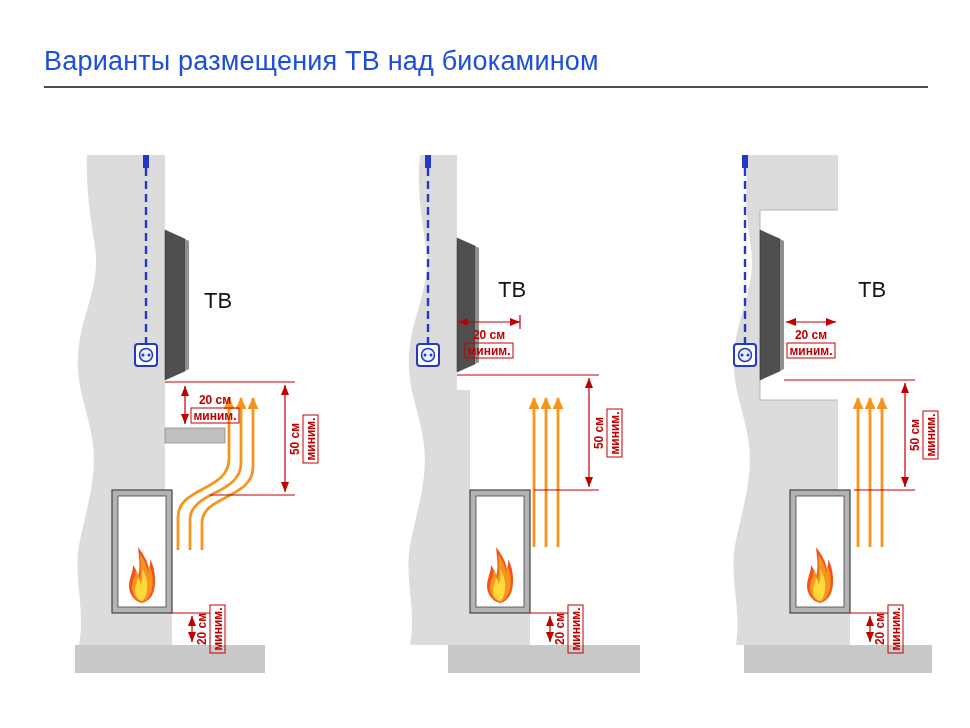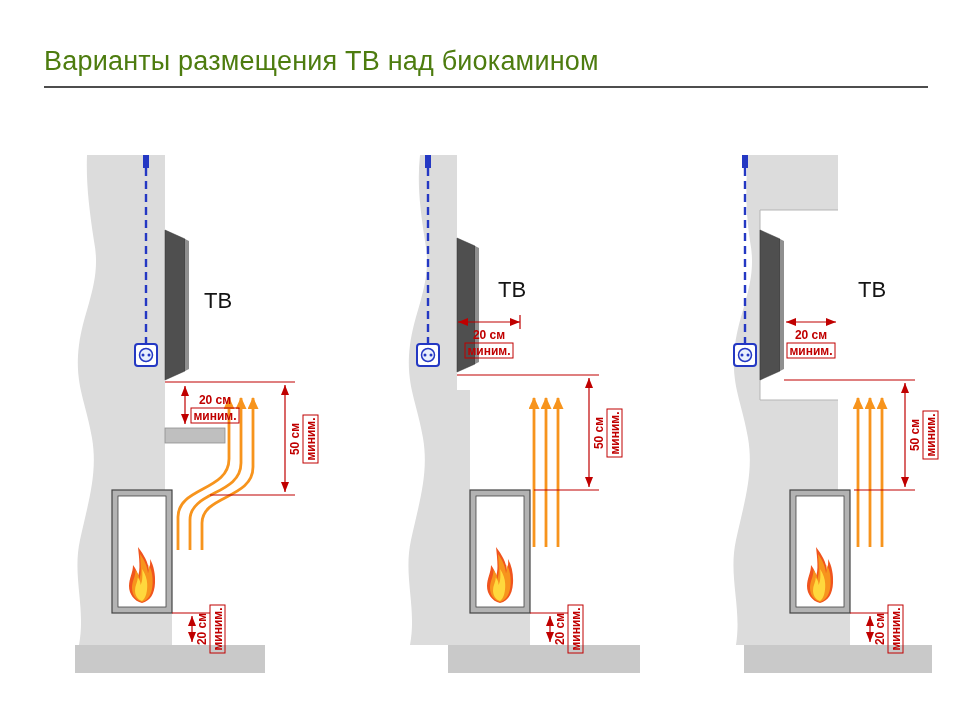--- a/index.html
+++ b/index.html
@@ -1,18 +1,18 @@
 <!DOCTYPE html>
 <html><head>
 <meta charset="utf-8">
 <style>
   html,body{margin:0;padding:0;background:#fff;}
   body{width:970px;height:728px;overflow:hidden;font-family:"Liberation Sans",sans-serif;}
   .page{position:relative;width:970px;height:728px;background:#fff;}
-  .title{position:absolute;left:44px;top:46px;font-size:27px;color:#4d7c0f;letter-spacing:.2px;margin:0;font-weight:400;}
+  .title{position:absolute;left:44px;top:46px;font-size:27px;color:#1d4ed8;letter-spacing:.2px;margin:0;font-weight:400;}
   .rule{position:absolute;left:44px;top:86px;width:884px;height:2px;background:#4d4d4d;}
   svg.panel{position:absolute;top:145px;width:300px;height:560px;}
   #panel1{left:45px;} #panel2{left:372px;} #panel3{left:688px;}
   .wall{fill:#dcdcdc;stroke:none;}
   .floor{fill:#c9c9c9;stroke:none;}
   .shelf{fill:#bfbfbf;stroke:#8f8f8f;stroke-width:.8;}
   .fp-frame{fill:#b3b3b3;stroke:#444;stroke-width:1.2;}
   .fp-inner{fill:#fff;stroke:#444;stroke-width:.8;}
   .tv-body{fill:#4f4f4f;stroke:#333;stroke-width:.5;}
   .tv-edge{fill:#8f8f8f;}

